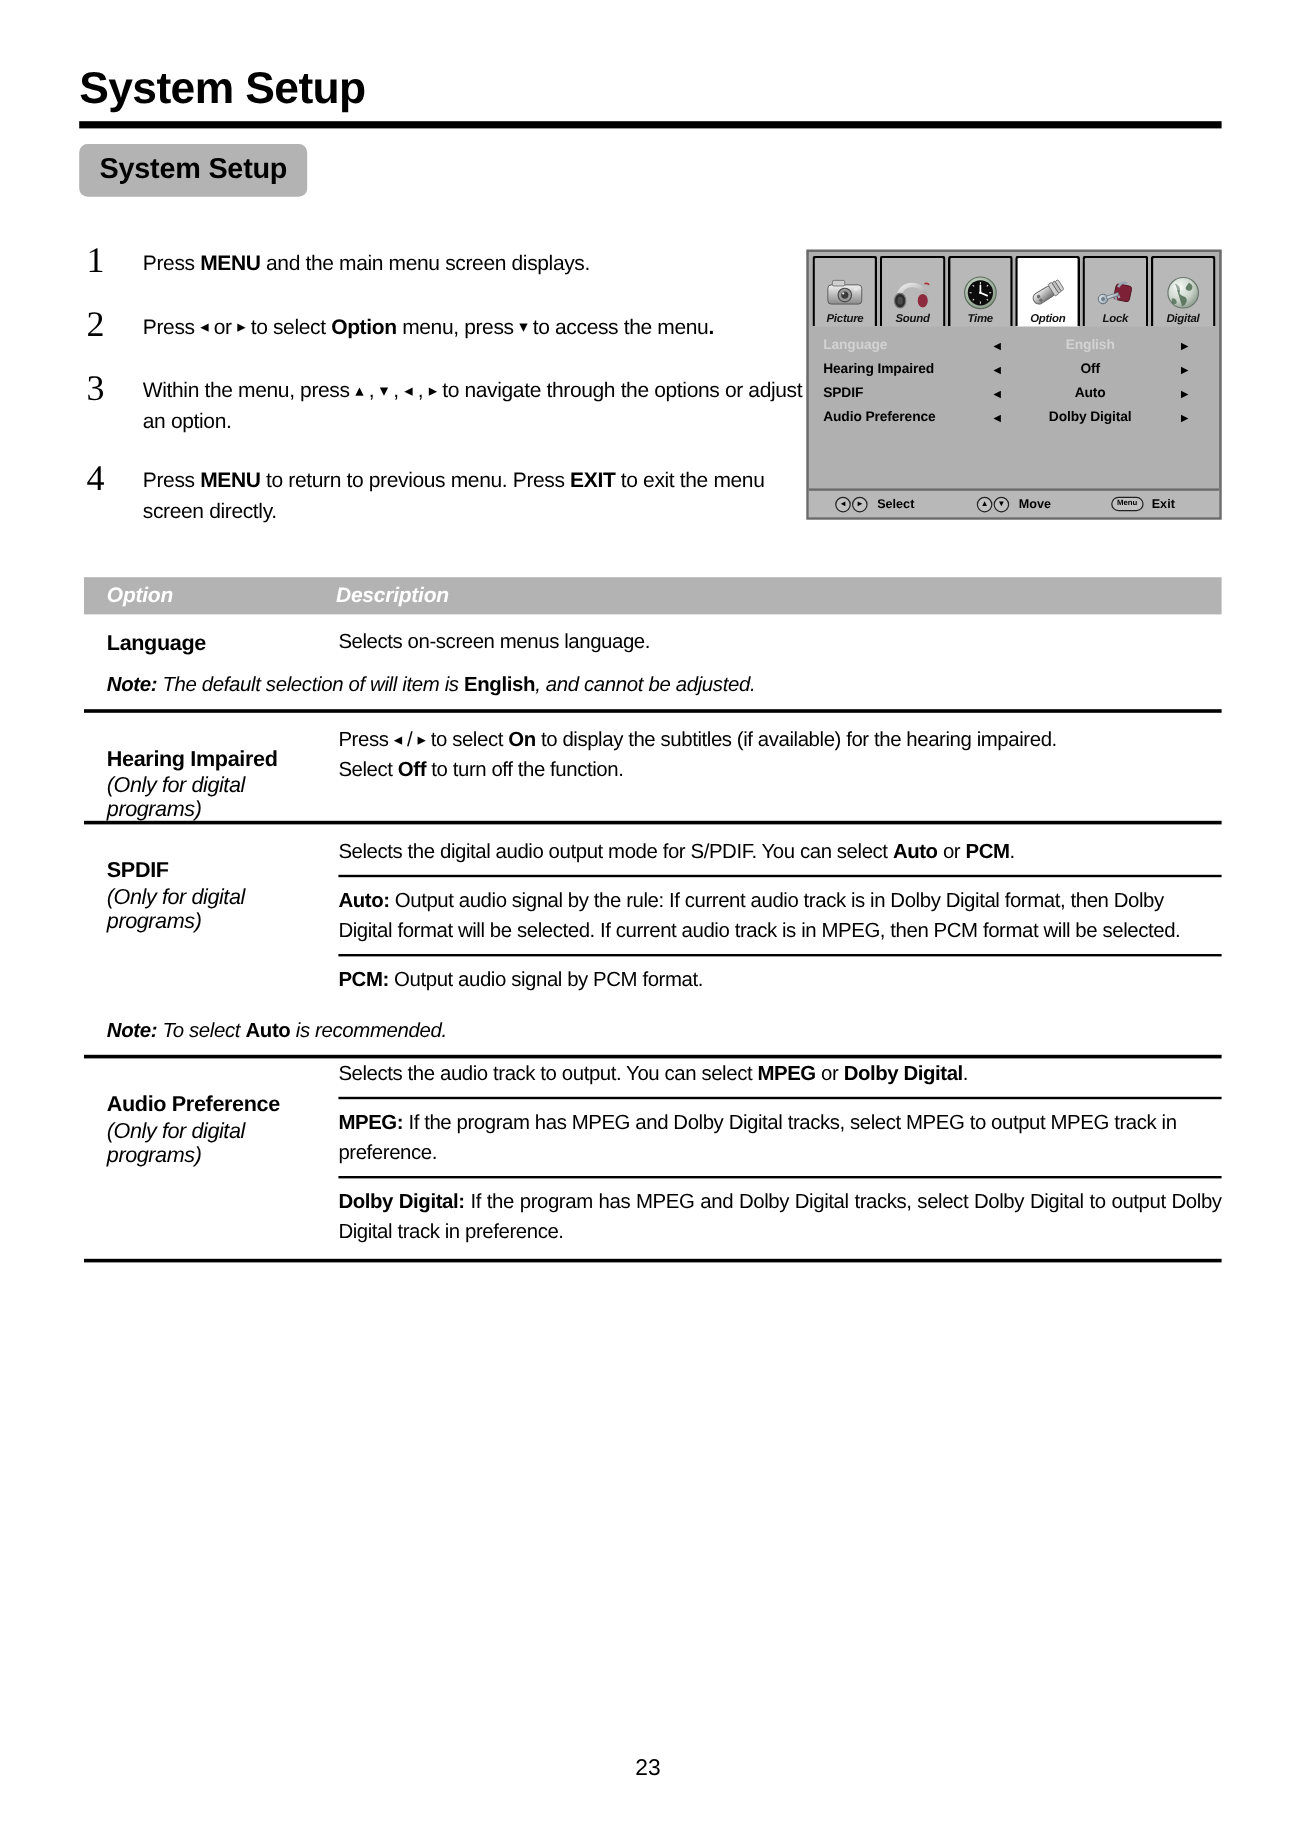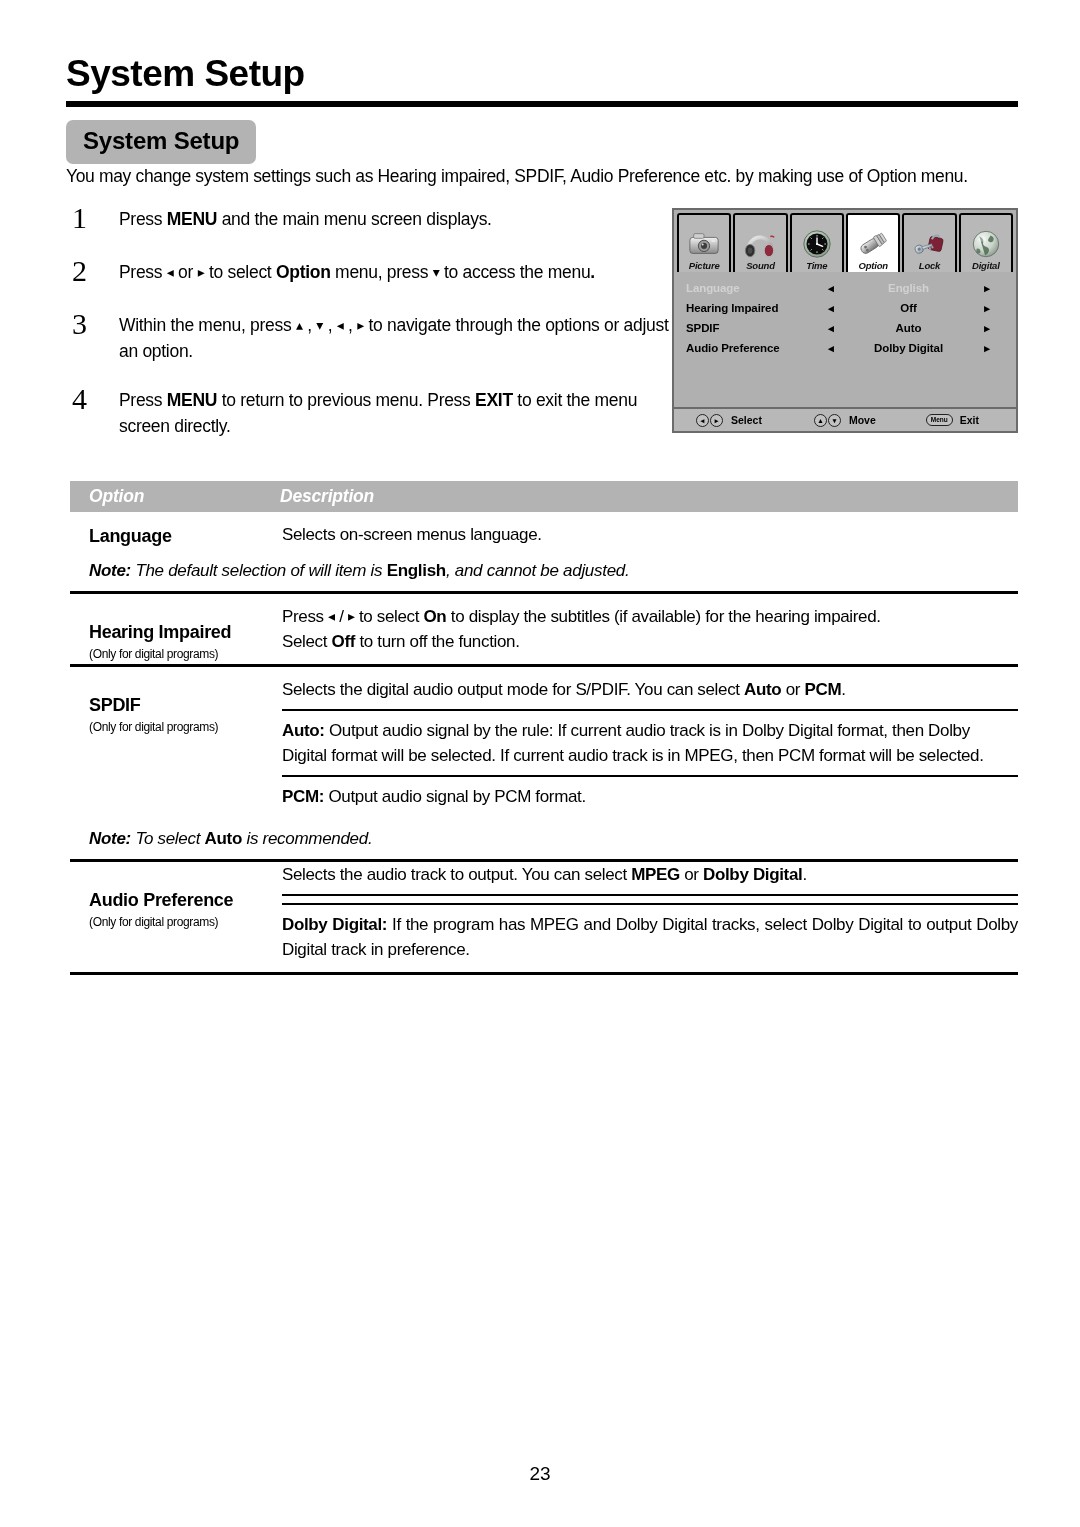--- a/index.html
+++ b/index.html
@@ -265,23 +265,24 @@
     padding-left: 0;
     box-sizing: border-box;
   }
   .opt-title {
     font-size: 18px;
     font-weight: bold;
     letter-spacing: -0.3px;
     line-height: 24px;
   }
   .opt-sub {
-    font-size: 12px;
+    font-size: 18px;
     letter-spacing: -0.35px;
     line-height: 20px;
+    font-style: italic;
   }
   .dtxt {
     font-size: 17px;
     line-height: 25px;
     letter-spacing: -0.35px;
   }
   .dtxt b { font-weight: bold; }
   .dsub-rule {
     height: 2px;
     background: #000;
@@ -310,21 +311,20 @@
   }
 </style>
 </head>
 <body>
 
 <div class="page">
 
   <div class="page-title">System Setup</div>
   <div class="title-rule"></div>
   <div class="section-chip">System Setup</div>
-  <div class="intro">You may change system settings such as Hearing impaired, SPDIF, Audio Preference etc. by making use of Option menu.</div>
 
   <div class="steps" id="steps-host">
       <div class="step">
         <div class="step-num">1</div>
         <div class="step-body"><span>Press </span><b>MENU</b><span> and the main menu screen displays.</span></div>
       </div>
       <div class="step">
         <div class="step-num">2</div>
         <div class="step-body"><span>Press </span><span class="arw">◂</span><span> or </span><span class="arw">▸</span><span> to select </span><b>Option</b><span> menu,  press </span><span class="arw">▾</span><span> to access the menu</span><b>.</b></div>
       </div>
@@ -545,20 +545,21 @@
         <div class="note" style="padding-top: 8px; padding-bottom: 8px;"><b style="font-style: italic;">Note:</b><i> To select </i><b>Auto</b><i> is recommended.</i></div>
         <div class="rule-med"></div>
         <div class="row">
           <div class="opt" style="padding-top: 26px;">
             <div class="opt-title">Audio Preference</div>
             <div class="opt-sub">(Only for digital programs)</div>
           </div>
           <div class="desc" style="padding-bottom: 10px;">
             <div class="dtxt"><span>Selects the audio track to output. You can select </span><b>MPEG</b><span> or </span><b>Dolby Digital</b><span>.</span></div>
             <div class="dsub-rule"></div>
+            <div class="dtxt"><b>MPEG:</b><span> If the program has MPEG and Dolby Digital tracks, select MPEG to output MPEG track in preference.</span></div>
             <div class="dsub-rule"></div>
             <div class="dtxt justify"><b>Dolby Digital:</b><span> If the program has MPEG and Dolby Digital tracks, select Dolby Digital to output Dolby Digital track in preference.</span></div>
           </div>
         </div>
         <div class="rule-med"></div>
       </div>
   </div>
 
   <div class="page-num">23</div>
 </div>

